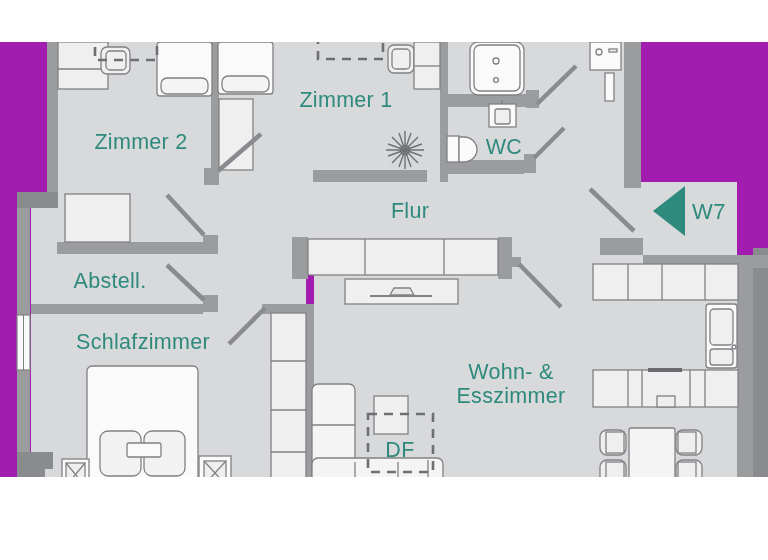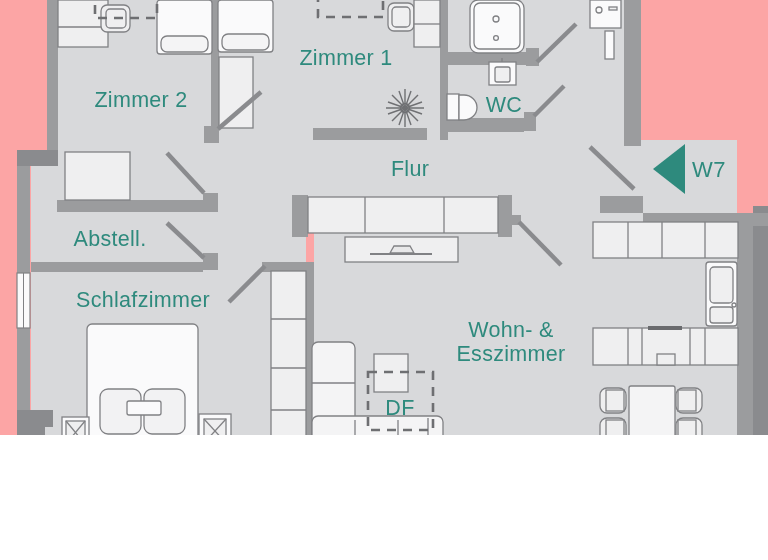--- a/index.html
+++ b/index.html
@@ -1,17 +1,17 @@
 <!DOCTYPE html>
 <html><head>
 <meta charset="utf-8">
 <style>
   html,body{margin:0;padding:0;background:#ffffff;}
-  .stage{position:relative;width:768px;height:435px;overflow:hidden;background:#fca5a5;
-         font-family:"Liberation Sans",sans-serif;}
+  .stage{position:relative;width:768px;height:435px;overflow:hidden;background:#a21caf;
+         font-family:"Liberation Sans",sans-serif;margin-top:42px;}
   svg{display:block;}
   .lbl{fill:#2E8A7D;font-family:"Liberation Sans",sans-serif;font-size:21.5px;letter-spacing:.3px;}
   .lbl-marker{fill:#2E8A7D;font-family:"Liberation Sans",sans-serif;font-size:22px;letter-spacing:.5px;}
 </style>
 </head>
 <body>
 
 <div class="stage">
 <svg width="768" height="560" viewBox="0 0 768 560">
 

